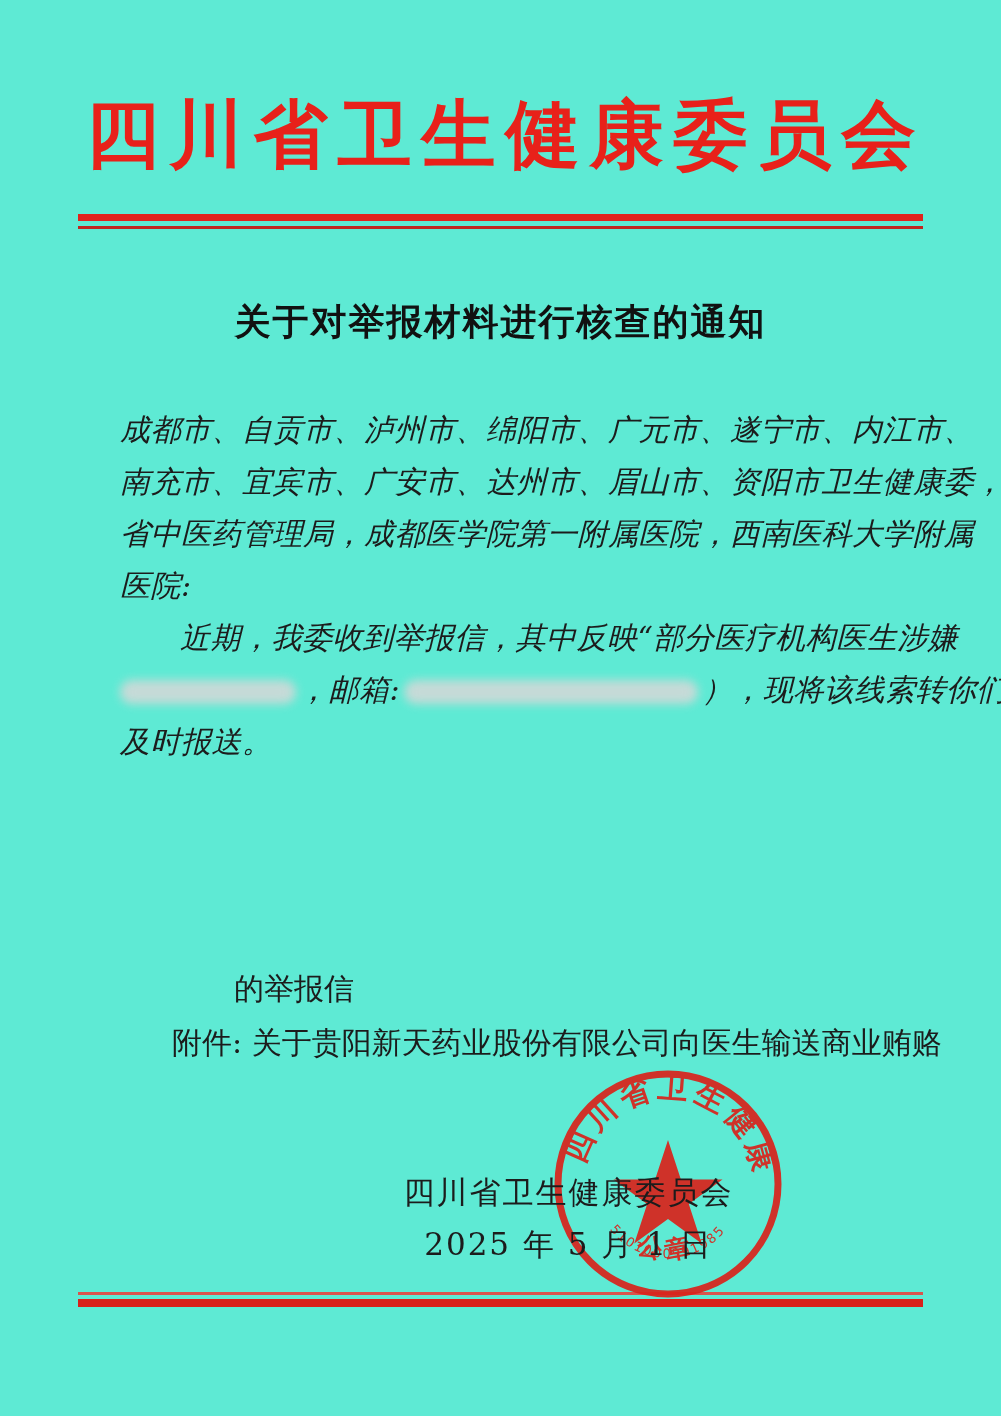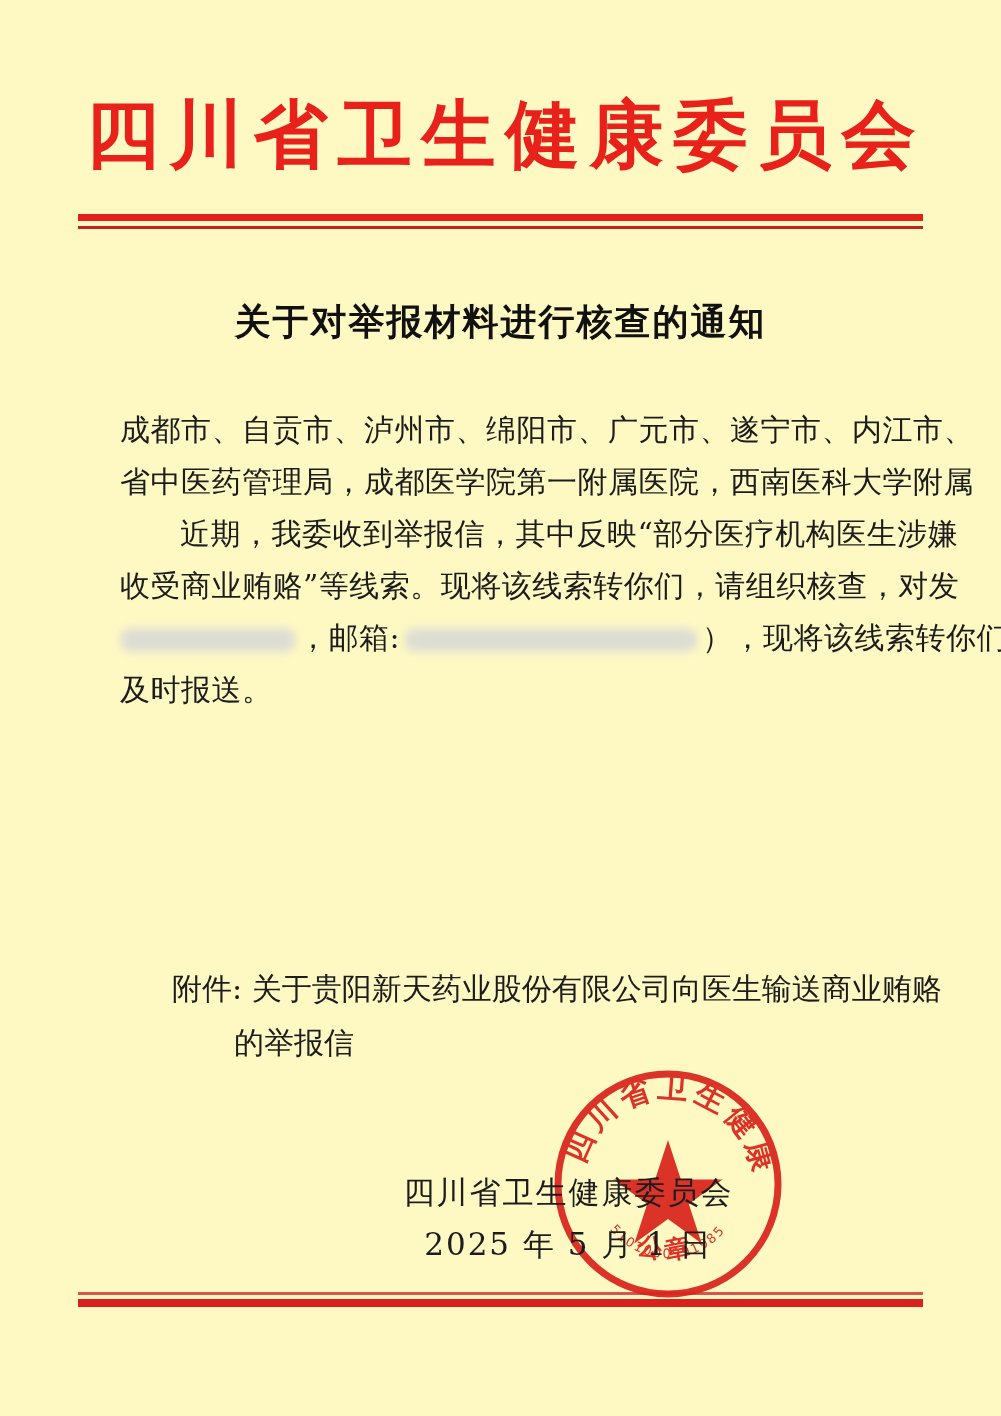--- a/index.html
+++ b/index.html
@@ -8,21 +8,21 @@
     background: #ffffff;
   }
   body {
     font-family: "DejaVu Serif", "Liberation Serif", serif;
     color: #1a1a1a;
   }
   .page {
     position: relative;
     width: 1001px;
     height: 1416px;
-    background: #fef9c3;
+    background: #5eead4;
     overflow: hidden;
     box-sizing: border-box;
   }
 
   
   .letterhead {
     position: absolute;
     top: 96px;
     left: 0;
     width: 1001px;
@@ -95,20 +95,21 @@
     top: 404px;
     left: 120px;
     width: 770px;
   }
   .line {
     font-size: 30px;
     line-height: 52px;
     letter-spacing: 0.5px;
     color: #1c1c1c;
     white-space: nowrap;
+    font-style: italic;
   }
   .line.indent {
     text-indent: 60px;
   }
 
   .redact {
     display: inline-block;
     vertical-align: middle;
     background: #d8d8d8;
     border-radius: 12px;
@@ -179,36 +180,37 @@
     <div class="thick"></div>
     <div class="gap"></div>
     <div class="thin"></div>
   </div>
 
   <div class="doc-title">关于对举报材料进行核查的通知</div>
 
   <div class="body-block">
 
     <div class="line">成都市、自贡市、泸州市、绵阳市、广元市、遂宁市、内江市、</div>
+    <div class="line">南充市、宜宾市、广安市、达州市、眉山市、资阳市卫生健康委，</div>
     <div class="line">省中医药管理局，成都医学院第一附属医院，西南医科大学附属</div>
+    <div class="line">医院:</div>
 
     <div class="line indent">近期，我委收到举报信，其中反映“部分医疗机构医生涉嫌</div>
-    <div class="line">收受商业贿赂”等线索。现将该线索转你们，请组织核查，对发</div>
 
 
     <div class="line">
       <span class="redact phone"></span><span>，邮箱:</span><span class="redact email"></span><span>），现将该线索转你们</span>
     </div>
 
     <div class="line">及时报送。</div>
   </div>
 
   <div class="attach-block">
+    <div class="attach-line cont">的举报信</div>
     <div class="attach-line">附件: 关于贵阳新天药业股份有限公司向医生输送商业贿赂</div>
-    <div class="attach-line cont">的举报信</div>
   </div>
 
   <div class="seal">
     <svg width="232" height="232" viewBox="0 0 232 232" xmlns="http://www.w3.org/2000/svg">
       <defs>
         <path id="arcTop" d="M 30,116 A 86,86 0 0 1 202,116"></path>
         <path id="arcBottom" d="M 42,116 A 74,74 0 0 0 190,116"></path>
       </defs>
       <circle cx="116" cy="116" r="110" fill="none" stroke="#d9231b" stroke-width="7"></circle>
       <polygon points="116,72 128.9,111.5 170.5,111.5 136.8,136 149.7,175.5 116,151 82.3,175.5 95.2,136 61.5,111.5 103.1,111.5" fill="#d9231b"></polygon>

